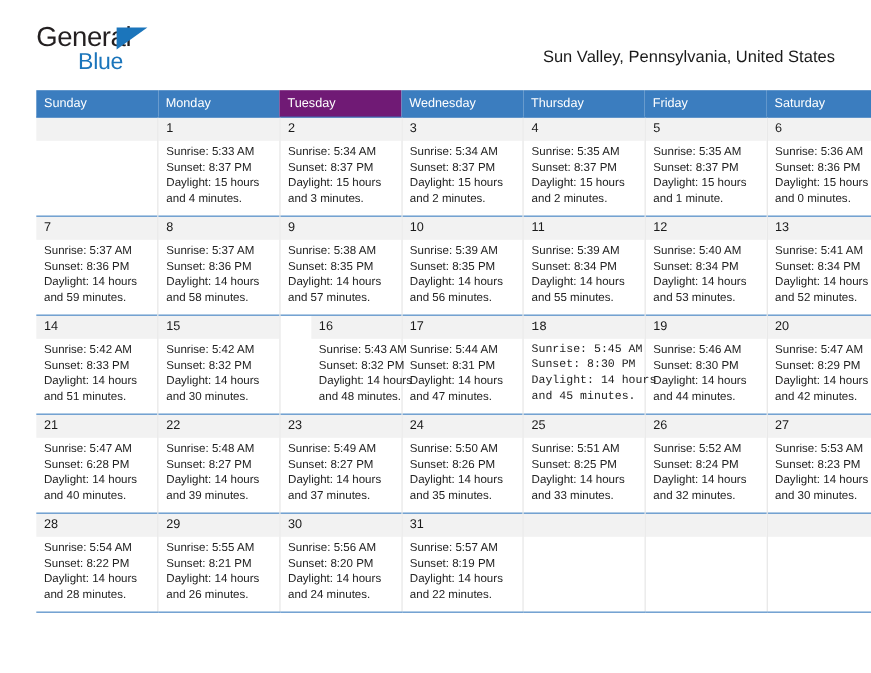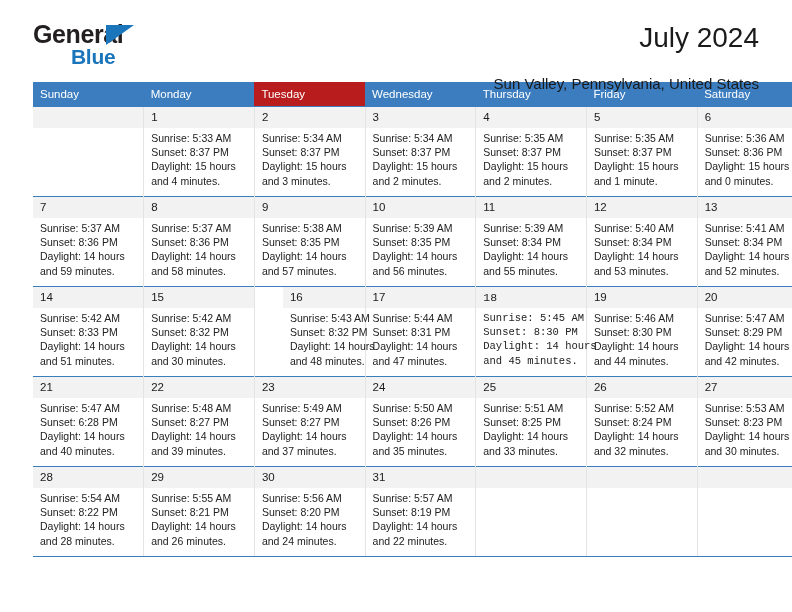--- a/index.html
+++ b/index.html
@@ -29,21 +29,20 @@
     height: 82px;
   }
   .logo {
     position: absolute;
     left: 0px;
     top: 22px;
     width: 130px;
     height: 52px;
     line-height: 1;
     user-select: none;
-    font-weight: bold;
   }
   .logo-row1 {
     position: relative;
     font-size: 25px;
     letter-spacing: -0.4px;
     color: #231f20;
     height: 27px;
   }
   .logo-triangle {
     position: absolute;
@@ -147,32 +146,31 @@
 
     <div class="logo">
       <div class="logo-row1">
         <span>General</span>
         <span class="logo-triangle" style="border-left-color: rgb(27, 117, 187);"></span>
       </div>
       <div class="logo-row2" style="color: rgb(27, 117, 187);">Blue</div>
     </div>
 
     <div class="title-block">
-      <div class="cal-title">July 2024</div>
       <div class="cal-subtitle">Sun Valley, Pennsylvania, United States</div>
     </div>
 
   </div>
 
   <table class="calendar">
     <thead>
       <tr>
         <th style="background: rgb(59, 125, 191);">Sunday</th>
         <th style="background: rgb(59, 125, 191);">Monday</th>
-        <th style="background: #b91c1c; margin-left: 32px;">Tuesday</th>
+        <th style="background: #701a75; margin-left: 32px;">Tuesday</th>
         <th style="background: rgb(59, 125, 191);">Wednesday</th>
         <th style="background: rgb(59, 125, 191);">Thursday</th>
         <th style="background: rgb(59, 125, 191);">Friday</th>
         <th style="background: rgb(59, 125, 191);">Saturday</th>
       </tr>
     </thead>
     <tbody id="calendar-body">
 
     <tr class="week-row">
           <td class="empty-cell" style="border-top-color: rgb(59, 125, 191);">

